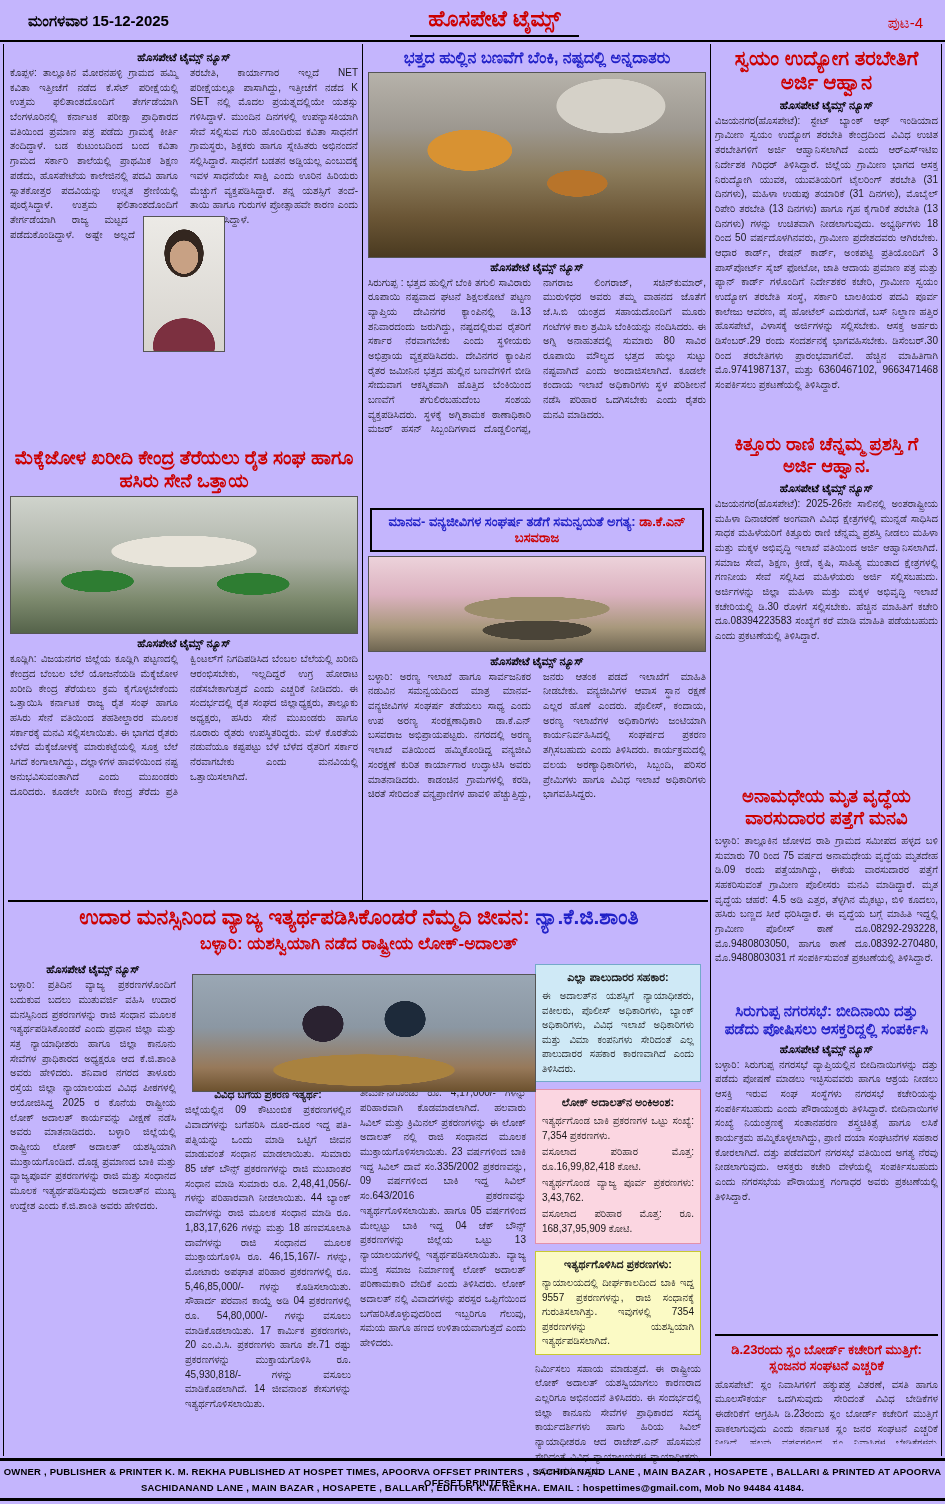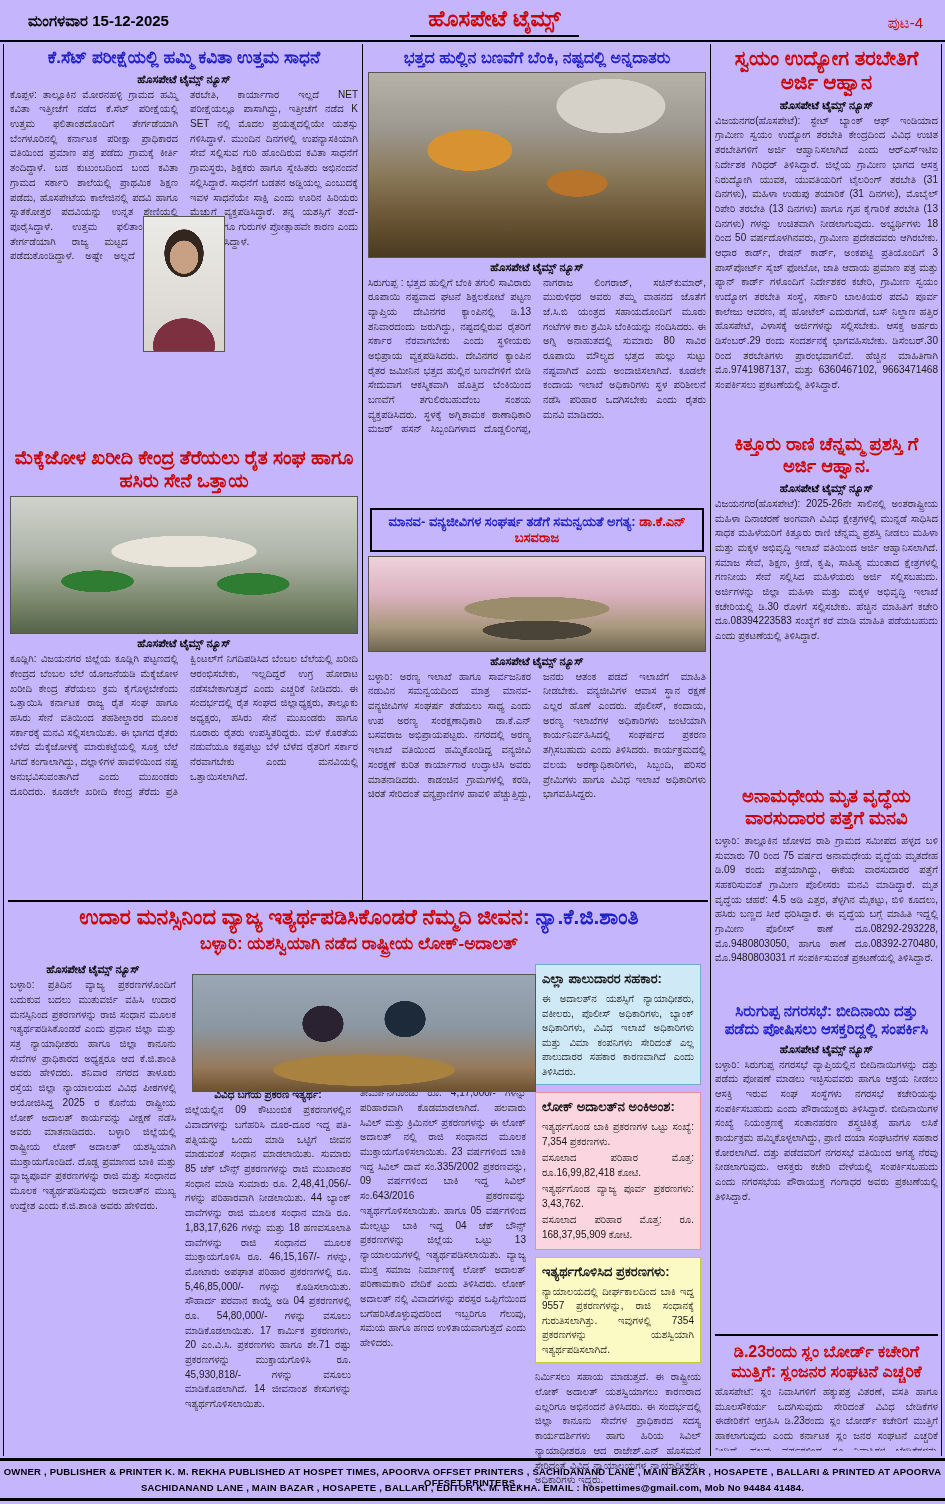--- a/index.html
+++ b/index.html
@@ -21,21 +21,21 @@
   .body-text{font-size:10px;line-height:1.47;text-align:justify;color:#1a1a1a;}
   .cols2{column-count:2;column-gap:12px;}
   .photo{border:1px solid #555;box-sizing:border-box;}
   .hl-box{border:2px solid #000;padding:4px 6px;margin:0 2px 4px 2px;}
   .subhead{font-weight:bold;text-align:center;font-size:10.5px;margin:2px 0;}
   
   .la-cols{display:flex;gap:9px;margin-top:6px;}
   .la-col{width:166px;flex:0 0 166px;}
   .pad-photo{padding-top:126px;}
   .box{border:1px solid;padding:5px 6px;margin-bottom:7px;font-size:10px;line-height:1.45;text-align:justify;}
-  .box .bt{font-weight:bold;margin-bottom:3px;font-size:13px;}
+  .box .bt{font-weight:bold;text-align:center;margin-bottom:3px;font-size:11px;}
   .box-blue{background:#cfe9f6;border-color:#74a9c9;}
   .box-pink{background:#fbd6e1;border-color:#e391ab;}
   .box-yellow{background:#fbfac5;border-color:#c9c932;}
   .box-pink div{margin-bottom:2px;}
   
   .footer-line{position:absolute;left:0;right:0;text-align:center;font-weight:bold;
                font-size:9.5px;color:#000;letter-spacing:.2px;}
   
   .ph-portrait{background:
       radial-gradient(ellipse 24px 28px at 50% 30%, #c8a184 59%, transparent 60%),
@@ -74,21 +74,20 @@
   <div class="hdr-page">ಪುಟ-4</div>
   <div class="hline" style="left:0;right:0;top:40px;"></div>
 
   <div class="vline" style="left:3px;top:44px;height:1412px;"></div>
   <div class="vline" style="left:362px;top:44px;height:856px;"></div>
   <div class="vline" style="left:710px;top:44px;height:1412px;"></div>
   <div class="vline" style="left:941px;top:44px;height:1412px;"></div>
   <div class="hline" style="left:8px;width:700px;top:900px;"></div>
 
   <div class="article" style="left:10px;top:48px;width:348px;height:396px;">
-    <div class="hl blue" style="font-size:17px;">ಕೆ.ಸೆಟ್ ಪರೀಕ್ಷೆಯಲ್ಲಿ ಹಮ್ಮಿ ಕವಿತಾ ಉತ್ತಮ ಸಾಧನೆ</div>
     <div class="byline">ಹೊಸಪೇಟೆ ಟೈಮ್ಸ್ ನ್ಯೂಸ್</div>
     <div class="body-text cols2" style="height:330px;overflow:hidden;">ಕೊಪ್ಪಳ: ತಾಲ್ಲೂಕಿನ ಮೋರನಹಳ್ಳಿ ಗ್ರಾಮದ ಹಮ್ಮಿ ಕವಿತಾ ಇತ್ತೀಚೆಗೆ ನಡೆದ ಕೆ.ಸೆಟ್ ಪರೀಕ್ಷೆಯಲ್ಲಿ ಉತ್ತಮ ಫಲಿತಾಂಶದೊಂದಿಗೆ ತೇರ್ಗಡೆಯಾಗಿ ಬೆಂಗಳೂರಿನಲ್ಲಿ ಕರ್ನಾಟಕ ಪರೀಕ್ಷಾ ಪ್ರಾಧಿಕಾರದ ವತಿಯಿಂದ ಪ್ರಮಾಣ ಪತ್ರ ಪಡೆದು ಗ್ರಾಮಕ್ಕೆ ಕೀರ್ತಿ ತಂದಿದ್ದಾಳೆ. ಬಡ ಕುಟುಂಬದಿಂದ ಬಂದ ಕವಿತಾ ಗ್ರಾಮದ ಸರ್ಕಾರಿ ಶಾಲೆಯಲ್ಲಿ ಪ್ರಾಥಮಿಕ ಶಿಕ್ಷಣ ಪಡೆದು, ಹೊಸಪೇಟೆಯ ಕಾಲೇಜಿನಲ್ಲಿ ಪದವಿ ಹಾಗೂ ಸ್ನಾತಕೋತ್ತರ ಪದವಿಯನ್ನು ಉನ್ನತ ಶ್ರೇಣಿಯಲ್ಲಿ ಪೂರೈಸಿದ್ದಾಳೆ. ಉತ್ತಮ ಫಲಿತಾಂಶದೊಂದಿಗೆ ತೇರ್ಗಡೆಯಾಗಿ ರಾಜ್ಯ ಮಟ್ಟದ ಶಿಷ್ಯವೇತನ ಪಡೆದುಕೊಂಡಿದ್ದಾಳೆ. ಅಷ್ಟೇ ಅಲ್ಲದೆ ಯಾವುದೇ ತರಬೇತಿ, ಕಾರ್ಯಾಗಾರ ಇಲ್ಲದೆ NET ಪರೀಕ್ಷೆಯಲ್ಲೂ ಪಾಸಾಗಿದ್ದು, ಇತ್ತೀಚೆಗೆ ನಡೆದ K SET ನಲ್ಲಿ ಮೊದಲ ಪ್ರಯತ್ನದಲ್ಲಿಯೇ ಯಶಸ್ಸು ಗಳಿಸಿದ್ದಾಳೆ. ಮುಂದಿನ ದಿನಗಳಲ್ಲಿ ಉಪನ್ಯಾಸಕಿಯಾಗಿ ಸೇವೆ ಸಲ್ಲಿಸುವ ಗುರಿ ಹೊಂದಿರುವ ಕವಿತಾ ಸಾಧನೆಗೆ ಗ್ರಾಮಸ್ಥರು, ಶಿಕ್ಷಕರು ಹಾಗೂ ಸ್ನೇಹಿತರು ಅಭಿನಂದನೆ ಸಲ್ಲಿಸಿದ್ದಾರೆ. ಸಾಧನೆಗೆ ಬಡತನ ಅಡ್ಡಿಯಲ್ಲ ಎಂಬುದಕ್ಕೆ ಇವಳ ಸಾಧನೆಯೇ ಸಾಕ್ಷಿ ಎಂದು ಊರಿನ ಹಿರಿಯರು ಮೆಚ್ಚುಗೆ ವ್ಯಕ್ತಪಡಿಸಿದ್ದಾರೆ. ತನ್ನ ಯಶಸ್ಸಿಗೆ ತಂದೆ-ತಾಯಿ ಹಾಗೂ ಗುರುಗಳ ಪ್ರೋತ್ಸಾಹವೇ ಕಾರಣ ಎಂದು ಕವಿತಾ ಸ್ಮರಿಸಿದ್ದಾಳೆ.</div>
     <div class="photo ph-portrait" style="position:absolute;left:133px;top:168px;width:82px;height:136px;background-color:#ddd;"></div>
   </div>
 
   <div class="article" style="left:10px;top:446px;width:348px;height:452px;">
     <div class="hl red" style="font-size:19px;">ಮೆಕ್ಕೆಜೋಳ ಖರೀದಿ ಕೇಂದ್ರ ತೆರೆಯಲು ರೈತ ಸಂಘ ಹಾಗೂ ಹಸಿರು ಸೇನೆ ಒತ್ತಾಯ</div>
     <div class="photo ph-green-group" style="width:100%;height:138px;"></div>
     <div class="byline">ಹೊಸಪೇಟೆ ಟೈಮ್ಸ್ ನ್ಯೂಸ್</div>
     <div class="body-text cols2" style="height:238px;overflow:hidden;">ಕೂಡ್ಲಿಗಿ: ವಿಜಯನಗರ ಜಿಲ್ಲೆಯ ಕೂಡ್ಲಿಗಿ ಪಟ್ಟಣದಲ್ಲಿ ಕೇಂದ್ರದ ಬೆಂಬಲ ಬೆಲೆ ಯೋಜನೆಯಡಿ ಮೆಕ್ಕೆಜೋಳ ಖರೀದಿ ಕೇಂದ್ರ ತೆರೆಯಲು ಕ್ರಮ ಕೈಗೊಳ್ಳಬೇಕೆಂದು ಒತ್ತಾಯಿಸಿ ಕರ್ನಾಟಕ ರಾಜ್ಯ ರೈತ ಸಂಘ ಹಾಗೂ ಹಸಿರು ಸೇನೆ ವತಿಯಿಂದ ತಹಶೀಲ್ದಾರರ ಮೂಲಕ ಸರ್ಕಾರಕ್ಕೆ ಮನವಿ ಸಲ್ಲಿಸಲಾಯಿತು. ಈ ಭಾಗದ ರೈತರು ಬೆಳೆದ ಮೆಕ್ಕೆಜೋಳಕ್ಕೆ ಮಾರುಕಟ್ಟೆಯಲ್ಲಿ ಸೂಕ್ತ ಬೆಲೆ ಸಿಗದೆ ಕಂಗಾಲಾಗಿದ್ದು, ದಲ್ಲಾಳಿಗಳ ಹಾವಳಿಯಿಂದ ನಷ್ಟ ಅನುಭವಿಸುವಂತಾಗಿದೆ ಎಂದು ಮುಖಂಡರು ದೂರಿದರು. ಕೂಡಲೇ ಖರೀದಿ ಕೇಂದ್ರ ತೆರೆದು ಪ್ರತಿ ಕ್ವಿಂಟಲ್‌ಗೆ ನಿಗದಿಪಡಿಸಿದ ಬೆಂಬಲ ಬೆಲೆಯಲ್ಲಿ ಖರೀದಿ ಆರಂಭಿಸಬೇಕು, ಇಲ್ಲದಿದ್ದರೆ ಉಗ್ರ ಹೋರಾಟ ನಡೆಸಬೇಕಾಗುತ್ತದೆ ಎಂದು ಎಚ್ಚರಿಕೆ ನೀಡಿದರು. ಈ ಸಂದರ್ಭದಲ್ಲಿ ರೈತ ಸಂಘದ ಜಿಲ್ಲಾಧ್ಯಕ್ಷರು, ತಾಲ್ಲೂಕು ಅಧ್ಯಕ್ಷರು, ಹಸಿರು ಸೇನೆ ಮುಖಂಡರು ಹಾಗೂ ನೂರಾರು ರೈತರು ಉಪಸ್ಥಿತರಿದ್ದರು. ಮಳೆ ಕೊರತೆಯ ನಡುವೆಯೂ ಕಷ್ಟಪಟ್ಟು ಬೆಳೆ ಬೆಳೆದ ರೈತರಿಗೆ ಸರ್ಕಾರ ನೆರವಾಗಬೇಕು ಎಂದು ಮನವಿಯಲ್ಲಿ ಒತ್ತಾಯಿಸಲಾಗಿದೆ.</div>
@@ -133,21 +132,21 @@
 
     <div style="position:absolute;left:0;top:958px;width:223px;">
       <div class="hl blue" style="font-size:15px;">ಸಿರುಗುಪ್ಪ ನಗರಸಭೆ: ಬೀದಿನಾಯಿ ದತ್ತು ಪಡೆದು ಪೋಷಿಸಲು ಆಸಕ್ತರಿದ್ದಲ್ಲಿ ಸಂಪರ್ಕಿಸಿ</div>
       <div class="byline">ಹೊಸಪೇಟೆ ಟೈಮ್ಸ್ ನ್ಯೂಸ್</div>
       <div class="body-text" style="height:228px;overflow:hidden;">ಬಳ್ಳಾರಿ: ಸಿರುಗುಪ್ಪ ನಗರಸಭೆ ವ್ಯಾಪ್ತಿಯಲ್ಲಿನ ಬೀದಿನಾಯಿಗಳನ್ನು ದತ್ತು ಪಡೆದು ಪೋಷಣೆ ಮಾಡಲು ಇಚ್ಛಿಸುವವರು ಹಾಗೂ ಆಶ್ರಯ ನೀಡಲು ಆಸಕ್ತಿ ಇರುವ ಸಂಘ ಸಂಸ್ಥೆಗಳು ನಗರಸಭೆ ಕಚೇರಿಯನ್ನು ಸಂಪರ್ಕಿಸಬಹುದು ಎಂದು ಪೌರಾಯುಕ್ತರು ತಿಳಿಸಿದ್ದಾರೆ. ಬೀದಿನಾಯಿಗಳ ಸಂಖ್ಯೆ ನಿಯಂತ್ರಣಕ್ಕೆ ಸಂತಾನಹರಣ ಶಸ್ತ್ರಚಿಕಿತ್ಸೆ ಹಾಗೂ ಲಸಿಕೆ ಕಾರ್ಯಕ್ರಮ ಹಮ್ಮಿಕೊಳ್ಳಲಾಗಿದ್ದು, ಪ್ರಾಣಿ ದಯಾ ಸಂಘಟನೆಗಳ ಸಹಕಾರ ಕೋರಲಾಗಿದೆ. ದತ್ತು ಪಡೆದವರಿಗೆ ನಗರಸಭೆ ವತಿಯಿಂದ ಅಗತ್ಯ ನೆರವು ನೀಡಲಾಗುವುದು. ಆಸಕ್ತರು ಕಚೇರಿ ವೇಳೆಯಲ್ಲಿ ಸಂಪರ್ಕಿಸಬಹುದು ಎಂದು ನಗರಸಭೆಯ ಪೌರಾಯುಕ್ತ ಗಂಗಾಧರ ಅವರು ಪ್ರಕಟಣೆಯಲ್ಲಿ ತಿಳಿಸಿದ್ದಾರೆ.</div>
     </div>
 
     <div class="hline" style="left:0;width:223px;top:1290px;height:1.5px;"></div>
 
     <div style="position:absolute;left:0;top:1298px;width:223px;">
-      <div class="hl red" style="font-size:16px;">ಡಿ.23ರಂದು ಸ್ಲಂ ಬೋರ್ಡ್ ಕಚೇರಿಗೆ ಮುತ್ತಿಗೆ: ಸ್ಲಂಜನರ ಸಂಘಟನೆ ಎಚ್ಚರಿಕೆ</div>
+      <div class="hl red" style="font-size:13px;">ಡಿ.23ರಂದು ಸ್ಲಂ ಬೋರ್ಡ್ ಕಚೇರಿಗೆ ಮುತ್ತಿಗೆ: ಸ್ಲಂಜನರ ಸಂಘಟನೆ ಎಚ್ಚರಿಕೆ</div>
       <div class="body-text" style="height:66px;overflow:hidden;">ಹೊಸಪೇಟೆ: ಸ್ಲಂ ನಿವಾಸಿಗಳಿಗೆ ಹಕ್ಕುಪತ್ರ ವಿತರಣೆ, ವಸತಿ ಹಾಗೂ ಮೂಲಸೌಕರ್ಯ ಒದಗಿಸುವುದು ಸೇರಿದಂತೆ ವಿವಿಧ ಬೇಡಿಕೆಗಳ ಈಡೇರಿಕೆಗೆ ಆಗ್ರಹಿಸಿ ಡಿ.23ರಂದು ಸ್ಲಂ ಬೋರ್ಡ್ ಕಚೇರಿಗೆ ಮುತ್ತಿಗೆ ಹಾಕಲಾಗುವುದು ಎಂದು ಕರ್ನಾಟಕ ಸ್ಲಂ ಜನರ ಸಂಘಟನೆ ಎಚ್ಚರಿಕೆ ನೀಡಿದೆ. ಹಲವು ವರ್ಷಗಳಿಂದ ಸ್ಲಂ ನಿವಾಸಿಗಳ ಬೇಡಿಕೆಗಳನ್ನು ಈಡೇರಿಸದೆ ಸರ್ಕಾರ ನಿರ್ಲಕ್ಷ್ಯ ವಹಿಸಿದೆ ಎಂದು ಸಂಘಟನೆಯ ಮುಖಂಡರು ದೂರಿದ್ದಾರೆ.</div>
     </div>
   </div>
 
   <div class="article" style="left:10px;top:904px;width:698px;height:552px;">
     <div class="hl" style="font-size:21px;">
       <span class="red">ಉದಾರ ಮನಸ್ಸಿನಿಂದ ವ್ಯಾಜ್ಯ ಇತ್ಯರ್ಥಪಡಿಸಿಕೊಂಡರೆ ನೆಮ್ಮದಿ ಜೀವನ: </span><span class="blue">ನ್ಯಾ.ಕೆ.ಜಿ.ಶಾಂತಿ</span>
     </div>
     <div class="hl red" style="font-size:17px;margin-bottom:2px;">ಬಳ್ಳಾರಿ: ಯಶಸ್ವಿಯಾಗಿ ನಡೆದ ರಾಷ್ಟ್ರೀಯ ಲೋಕ್-ಅದಾಲತ್</div>
 

